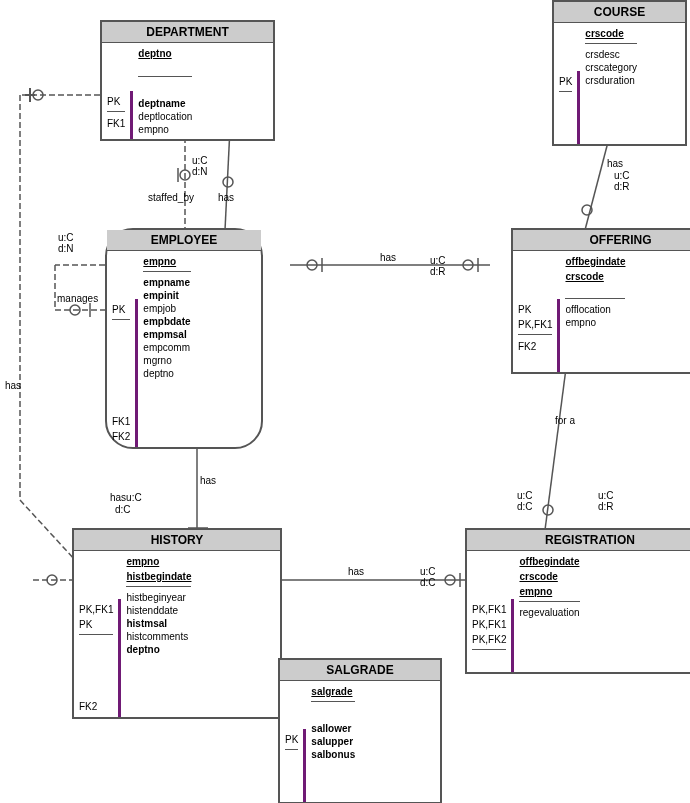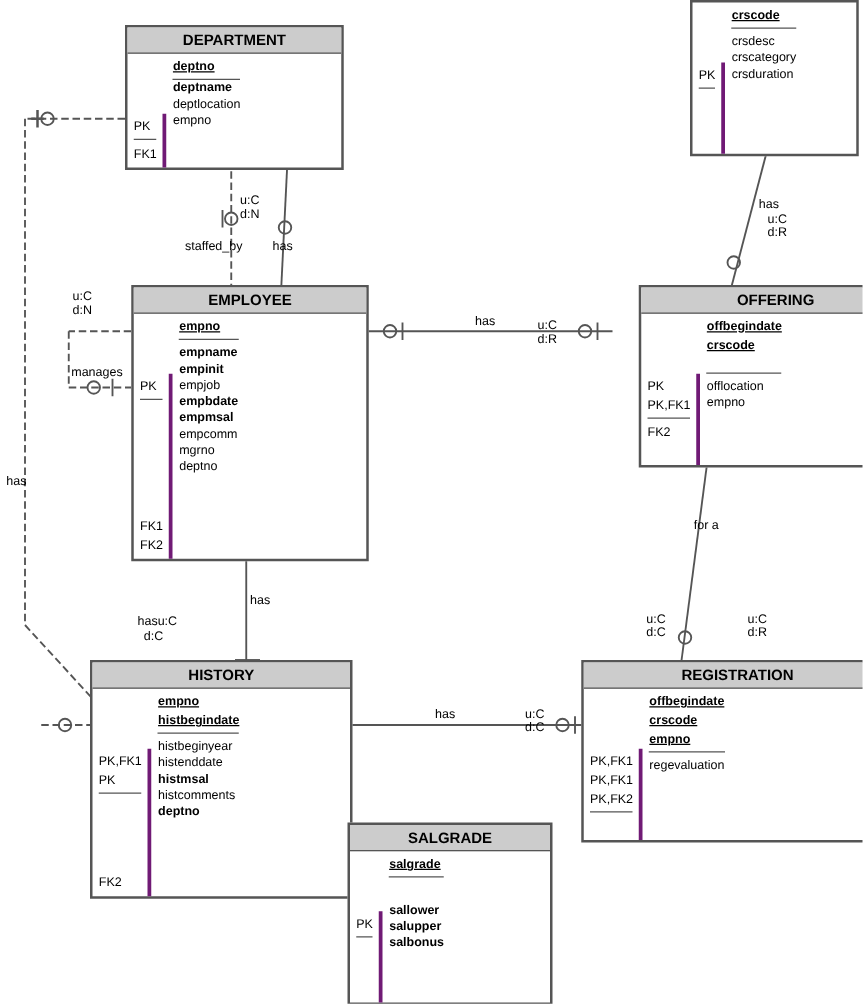--- a/index.html
+++ b/index.html
@@ -159,30 +159,30 @@
           <span class="pk-label">PK</span>
         </div>
         <div class="divider-row" style="border-top:1px solid #555; margin-top:2px; padding-top:4px;">
           <div class="pk-row"><span class="pk-label">FK1</span></div>
         </div>
       </div>
       <div class="entity-attr-col">
         <div class="pk-row">
           <span class="attr-underline attr-bold">deptno</span>
         </div>
-        <div class="divider-row" style="border-top:1px solid #555; margin-top:2px; padding-top:0;">
+        <div class="divider-row" style="border-top:1px solid #555; margin-top:15px; padding-top:20px;">
           <div class="attr-row"><span class="attr-bold">deptname</span></div>
           <div class="attr-row"><span class="attr-normal">deptlocation</span></div>
           <div class="attr-row"><span class="attr-normal">empno</span></div>
         </div>
       </div>
     </div>
   </div>
 
-  <div class="entity" style="left:105px; top:228px; width:190px;">
+  <div class="entity" style="left:105px; top:228px; width:158px;border-radius:28px;">
     <div class="entity-header">EMPLOYEE</div>
     <div class="entity-body">
       <div class="entity-pk-col">
         <div class="pk-row"><span class="pk-label">PK</span></div>
         <div class="divider-row" style="border-top:1px solid #555; margin-top:2px; padding-top:4px;">
           <div class="pk-row">&nbsp;</div>
           <div class="pk-row">&nbsp;</div>
           <div class="pk-row">&nbsp;</div>
           <div class="pk-row">&nbsp;</div>
           <div class="pk-row">&nbsp;</div>
@@ -203,20 +203,21 @@
           <div class="attr-row"><span class="attr-bold">empmsal</span></div>
           <div class="attr-row"><span class="attr-normal">empcomm</span></div>
           <div class="attr-row"><span class="attr-normal">mgrno</span></div>
           <div class="attr-row"><span class="attr-normal">deptno</span></div>
         </div>
       </div>
     </div>
   </div>
 
   <div class="entity" style="left:552px; top:0px; width:135px;">
+    <div class="entity-header">COURSE</div>
     <div class="entity-body">
       <div class="entity-pk-col">
         <div class="pk-row"><span class="pk-label">PK</span></div>
         <div class="divider-row" style="border-top:1px solid #555; margin-top:2px; padding-top:4px;">
           <div class="pk-row">&nbsp;</div>
           <div class="pk-row">&nbsp;</div>
           <div class="pk-row">&nbsp;</div>
         </div>
       </div>
       <div class="entity-attr-col">

